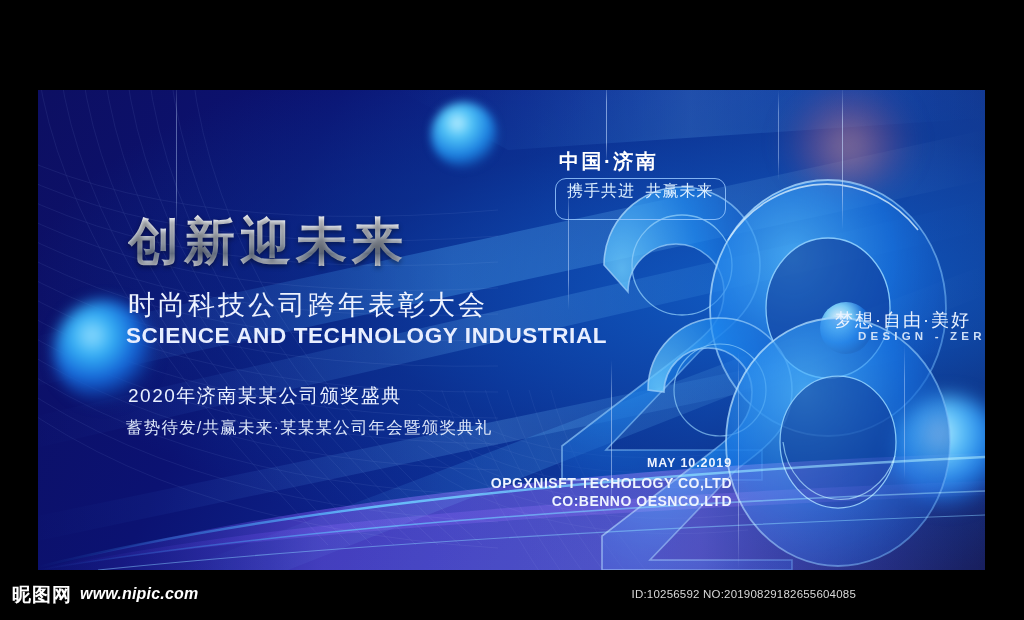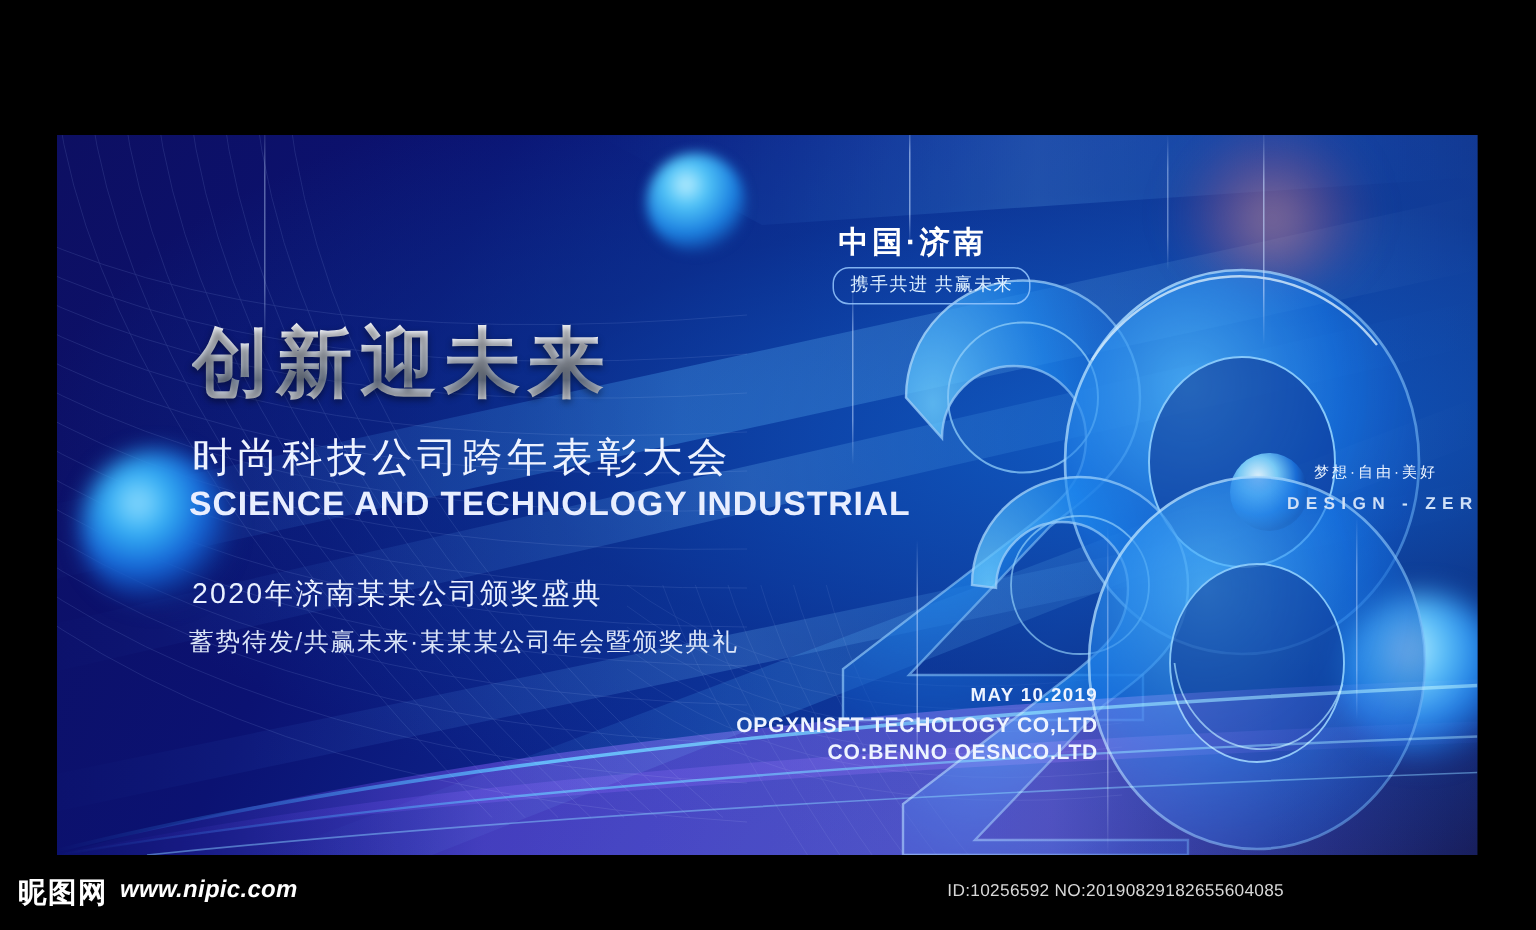--- a/index.html
+++ b/index.html
@@ -56,24 +56,24 @@
     background:linear-gradient(180deg,#ffffff 0%,#f2f6ff 28%,#c8d2e2 52%,#8e9cb4 66%,#e9eef8 82%,#ffffff 100%);
     -webkit-background-clip:text;background-clip:text;color:transparent;
     text-shadow:0 2px 5px rgba(0,0,0,.45);}
   #subtitle-cn{left:90px;top:197px;font-size:27px;letter-spacing:3px;color:#eef3ff;font-weight:500;}
   #subtitle-en{left:88px;top:233px;font-size:22.5px;letter-spacing:.6px;color:#e8eeff;font-weight:600;text-align:right;}
 
   #line1{left:90px;top:293px;font-size:19px;letter-spacing:1.5px;color:#e9f0ff;font-weight:500;}
   #line2{left:88px;top:327px;font-size:16.5px;letter-spacing:1.2px;color:#dbe5f8;font-weight:500;}
 
   #city{left:521px;top:58px;font-size:20px;letter-spacing:2.5px;color:#ffffff;font-weight:700;}
-  #badge{left:517px;top:88px;padding:2px 11px 4px;border:1px solid rgba(150,200,255,.85);
-    border-radius:11px;font-size:12px;letter-spacing:1px;color:#dcefff;}
-
-  #slogan-cn{left:797px;top:218px;font-size:10px;letter-spacing:2px;color:#eaf3ff;font-weight:500;margin-left:41px;}
+  #badge{left:517px;top:88px;padding:2px 11px 17px;border:1px solid rgba(150,200,255,.85);
+    border-radius:11px;font-size:16px;letter-spacing:1px;color:#dcefff;font-family:Liberation Mono, monospace;}
+
+  #slogan-cn{left:797px;top:218px;font-size:18px;letter-spacing:2px;color:#eaf3ff;font-weight:500;}
   #slogan-en{left:820px;top:240px;font-size:11.5px;letter-spacing:4.2px;color:#cfe0f7;font-weight:600;}
 
   #dateline{left:409px;top:366px;width:285px;text-align:right;font-size:12.5px;letter-spacing:.9px;color:#eef4ff;font-weight:600;}
   #co1{left:409px;top:385px;width:285px;text-align:right;font-size:14px;letter-spacing:.5px;color:#eef4ff;font-weight:600;}
   #co2{left:409px;top:403px;width:285px;text-align:right;font-size:14px;letter-spacing:.5px;color:#eef4ff;font-weight:600;}
 
   
   #footer{position:absolute;left:0;bottom:0;width:868px;height:50px;background:#000;}
   #wm-logo{position:absolute;left:12px;top:12px;font-size:19px;font-weight:700;color:#fff;letter-spacing:1px;}
   #wm-url{position:absolute;left:80px;top:15px;font-size:16px;font-weight:700;color:#fff;letter-spacing:.2px;font-style:italic;}

